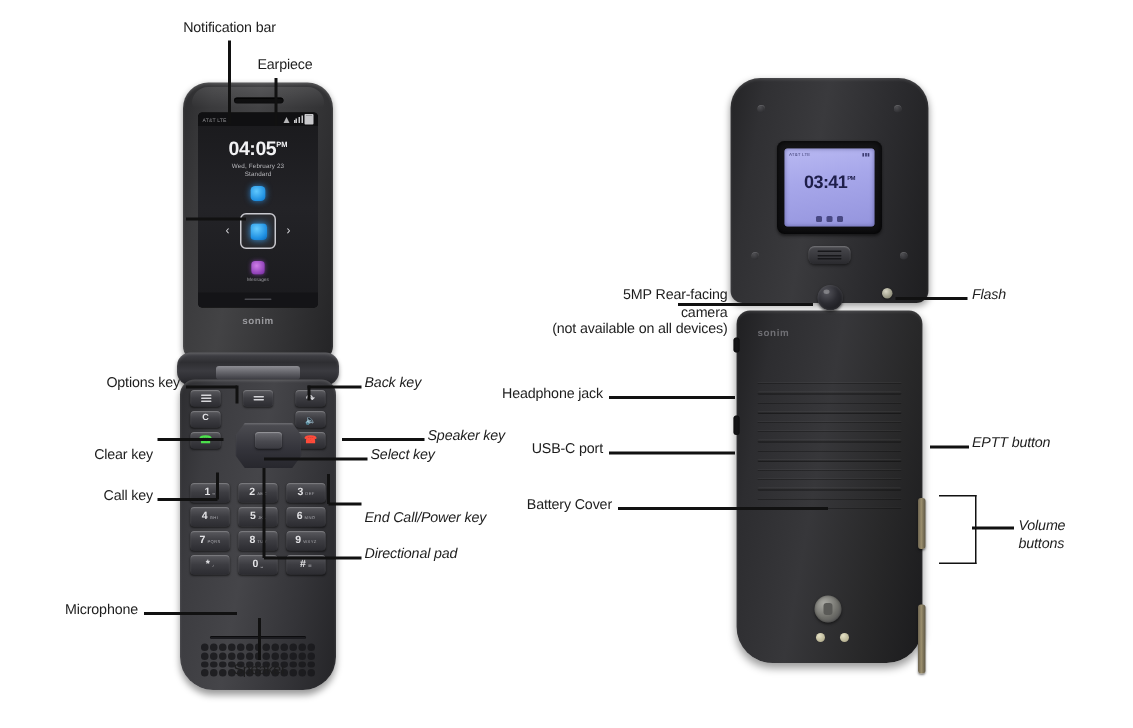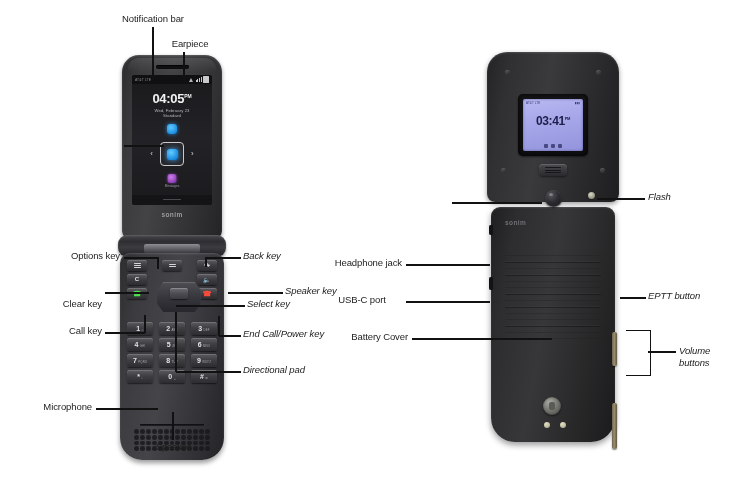--- a/index.html
+++ b/index.html
@@ -605,43 +605,44 @@
   <div class="lbl l" style="left:243px;top:250px;width:90px;">Back key</div>
   <div class="lh" style="left:205px;top:257px;width:36px;"></div>
   <div class="lv" style="left:205px;top:257px;height:10px;"></div>
 
   <div class="lbl l" style="left:285px;top:285px;width:90px;">Speaker key</div>
   <div class="lh" style="left:228px;top:292px;width:55px;"></div>
 
   <div class="lbl l" style="left:247px;top:298px;width:90px;">Select key</div>
   <div class="lh" style="left:176px;top:305px;width:69px;"></div>
 
-  <div class="lbl l" style="left:243px;top:328px;width:120px;">End Call/Power key</div>
+  <div class="lbl l" style="left:243px;top:340px;width:120px;">End Call/Power key</div>
   <div class="lh" style="left:219px;top:335px;width:22px;"></div>
   <div class="lv" style="left:218px;top:316px;height:20px;"></div>
 
   <div class="lbl l" style="left:243px;top:364px;width:110px;">Directional pad</div>
   <div class="lh" style="left:176px;top:371px;width:65px;"></div>
   <div class="lv" style="left:175px;top:312px;height:60px;"></div>
 
   <div class="lbl r" style="left:14px;top:401px;width:78px;">Microphone</div>
   <div class="lh" style="left:96px;top:408px;width:62px;"></div>
 
   <div class="lbl c" style="left:128px;top:441px;width:90px;">Speaker</div>
   <div class="lv" style="left:172px;top:412px;height:28px;"></div>
 
+  <div class="lbl r" style="left:333px;top:191px;width:152px;line-height:11.5px;"><span>5MP Rear-facing</span><br><span>camera</span><br><span>(not available on all devices)</span></div>
   <div class="lh" style="left:452px;top:202px;width:90px;"></div>
 
   <div class="lbl l" style="left:648px;top:191px;width:70px;">Flash</div>
   <div class="lh" style="left:597px;top:198px;width:48px;"></div>
 
   <div class="lbl r" style="left:312px;top:257px;width:90px;">Headphone jack</div>
   <div class="lh" style="left:406px;top:264px;width:84px;"></div>
 
-  <div class="lbl r" style="left:322px;top:294px;width:80px;text-align:center;">USB-C port</div>
+  <div class="lbl r" style="left:322px;top:294px;width:80px;">USB-C port</div>
   <div class="lh" style="left:406px;top:301px;width:84px;"></div>
 
   <div class="lbl r" style="left:322px;top:331px;width:86px;">Battery Cover</div>
   <div class="lh" style="left:412px;top:338px;width:140px;"></div>
 
   <div class="lbl l" style="left:648px;top:290px;width:90px;">EPTT button</div>
   <div class="lh" style="left:620px;top:297px;width:26px;"></div>
 
   <div class="brk" style="left:626px;top:330px;width:24px;height:44px;"></div>
   <div class="lh" style="left:648px;top:351px;width:28px;"></div>

